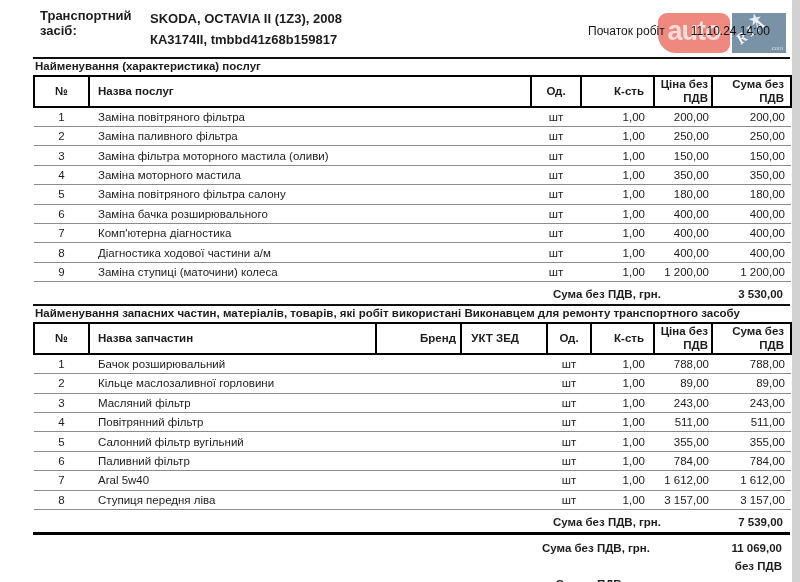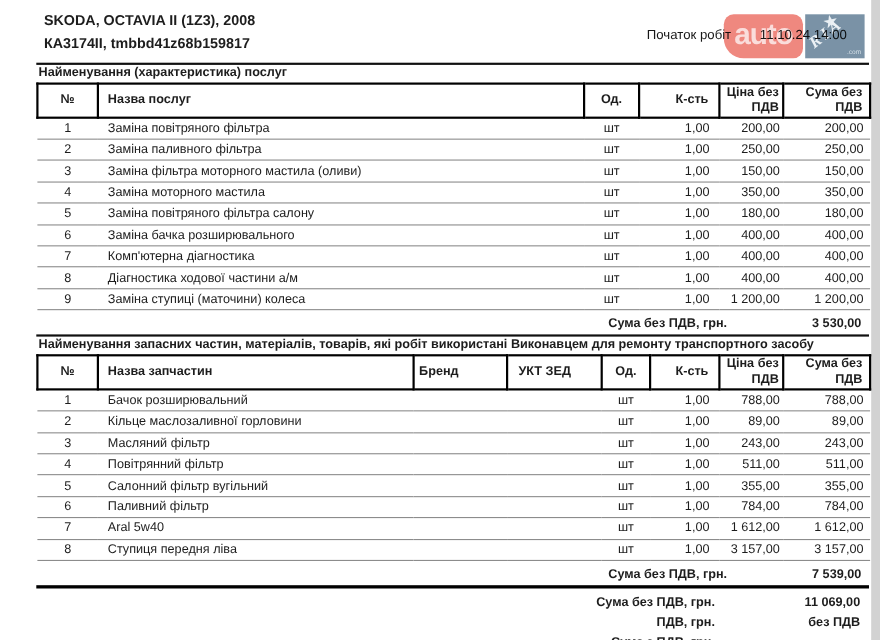--- a/index.html
+++ b/index.html
@@ -71,21 +71,21 @@
   .t-services td:nth-child(2) { text-align: left; padding-left: 9px; }
   .t-services th:nth-child(3), .t-services td:nth-child(3) { text-align: center; }
   .t-services th:nth-child(4), .t-services td:nth-child(4) { text-align: right; padding-right: 9px; }
   .t-services th:nth-child(5), .t-services td:nth-child(5) { text-align: right; padding-right: 3px; }
   .t-services th:nth-child(6), .t-services td:nth-child(6) { text-align: right; padding-right: 6px; }
 
   
   .t-parts th:nth-child(1), .t-parts td:nth-child(1) { text-align: center; }
   .t-parts th:nth-child(2) { text-align: left; padding-left: 8px; }
   .t-parts td:nth-child(2) { text-align: left; padding-left: 9px; }
-  .t-parts th:nth-child(3), .t-parts td:nth-child(3) { text-align: left; margin-top: 32px; }
+  .t-parts th:nth-child(3), .t-parts td:nth-child(3) { text-align: right; margin-top: 32px; }
   .t-parts th:nth-child(4), .t-parts td:nth-child(4) { text-align: right; padding-right: 27px; }
   .t-parts th:nth-child(5), .t-parts td:nth-child(5) { text-align: center; }
   .t-parts th:nth-child(6), .t-parts td:nth-child(6) { text-align: right; padding-right: 9px; }
   .t-parts th:nth-child(7), .t-parts td:nth-child(7) { text-align: right; padding-right: 3px; }
   .t-parts th:nth-child(8), .t-parts td:nth-child(8) { text-align: right; padding-right: 6px; }
 
   .subtotal {
     display: flex; font-weight: bold; font-size: 11.5px;
     padding: 6px 0 4px 0; align-items: baseline;
   }
@@ -102,20 +102,21 @@
 </style>
 </head>
 <body>
 
 <div class="edge-strip"></div>
 
 <div class="content">
 
   <div class="doc-header">
     <div class="vehicle">
+      <span class="veh-label">Транспортний засіб:</span>
       <span class="veh-values">
         <div>SKODA, OCTAVIA II (1Z3), 2008</div>
         <div>КА3174ІІ, tmbbd41z68b159817</div>
       </span>
     </div>
 
     <div class="logo">
       <div class="logo-auto" style="background: rgb(236, 110, 100);">
         <span>auto</span>
       </div>
@@ -369,21 +370,20 @@
   </div>
 
   <div class="grand-totals">
 
       <div class="g-row">
         <span class="lab">Сума без ПДВ, грн.</span>
         <span class="val">11 069,00</span>
       </div>
 
       <div class="g-row">
-        <span class="lab">ПДВ, грн.</span>
         <span class="val">без ПДВ</span>
       </div>
 
       <div class="g-row">
         <span class="lab">Сума з ПДВ, грн.</span>
         <span class="val"></span>
       </div>
     </div>
 
 </div>

